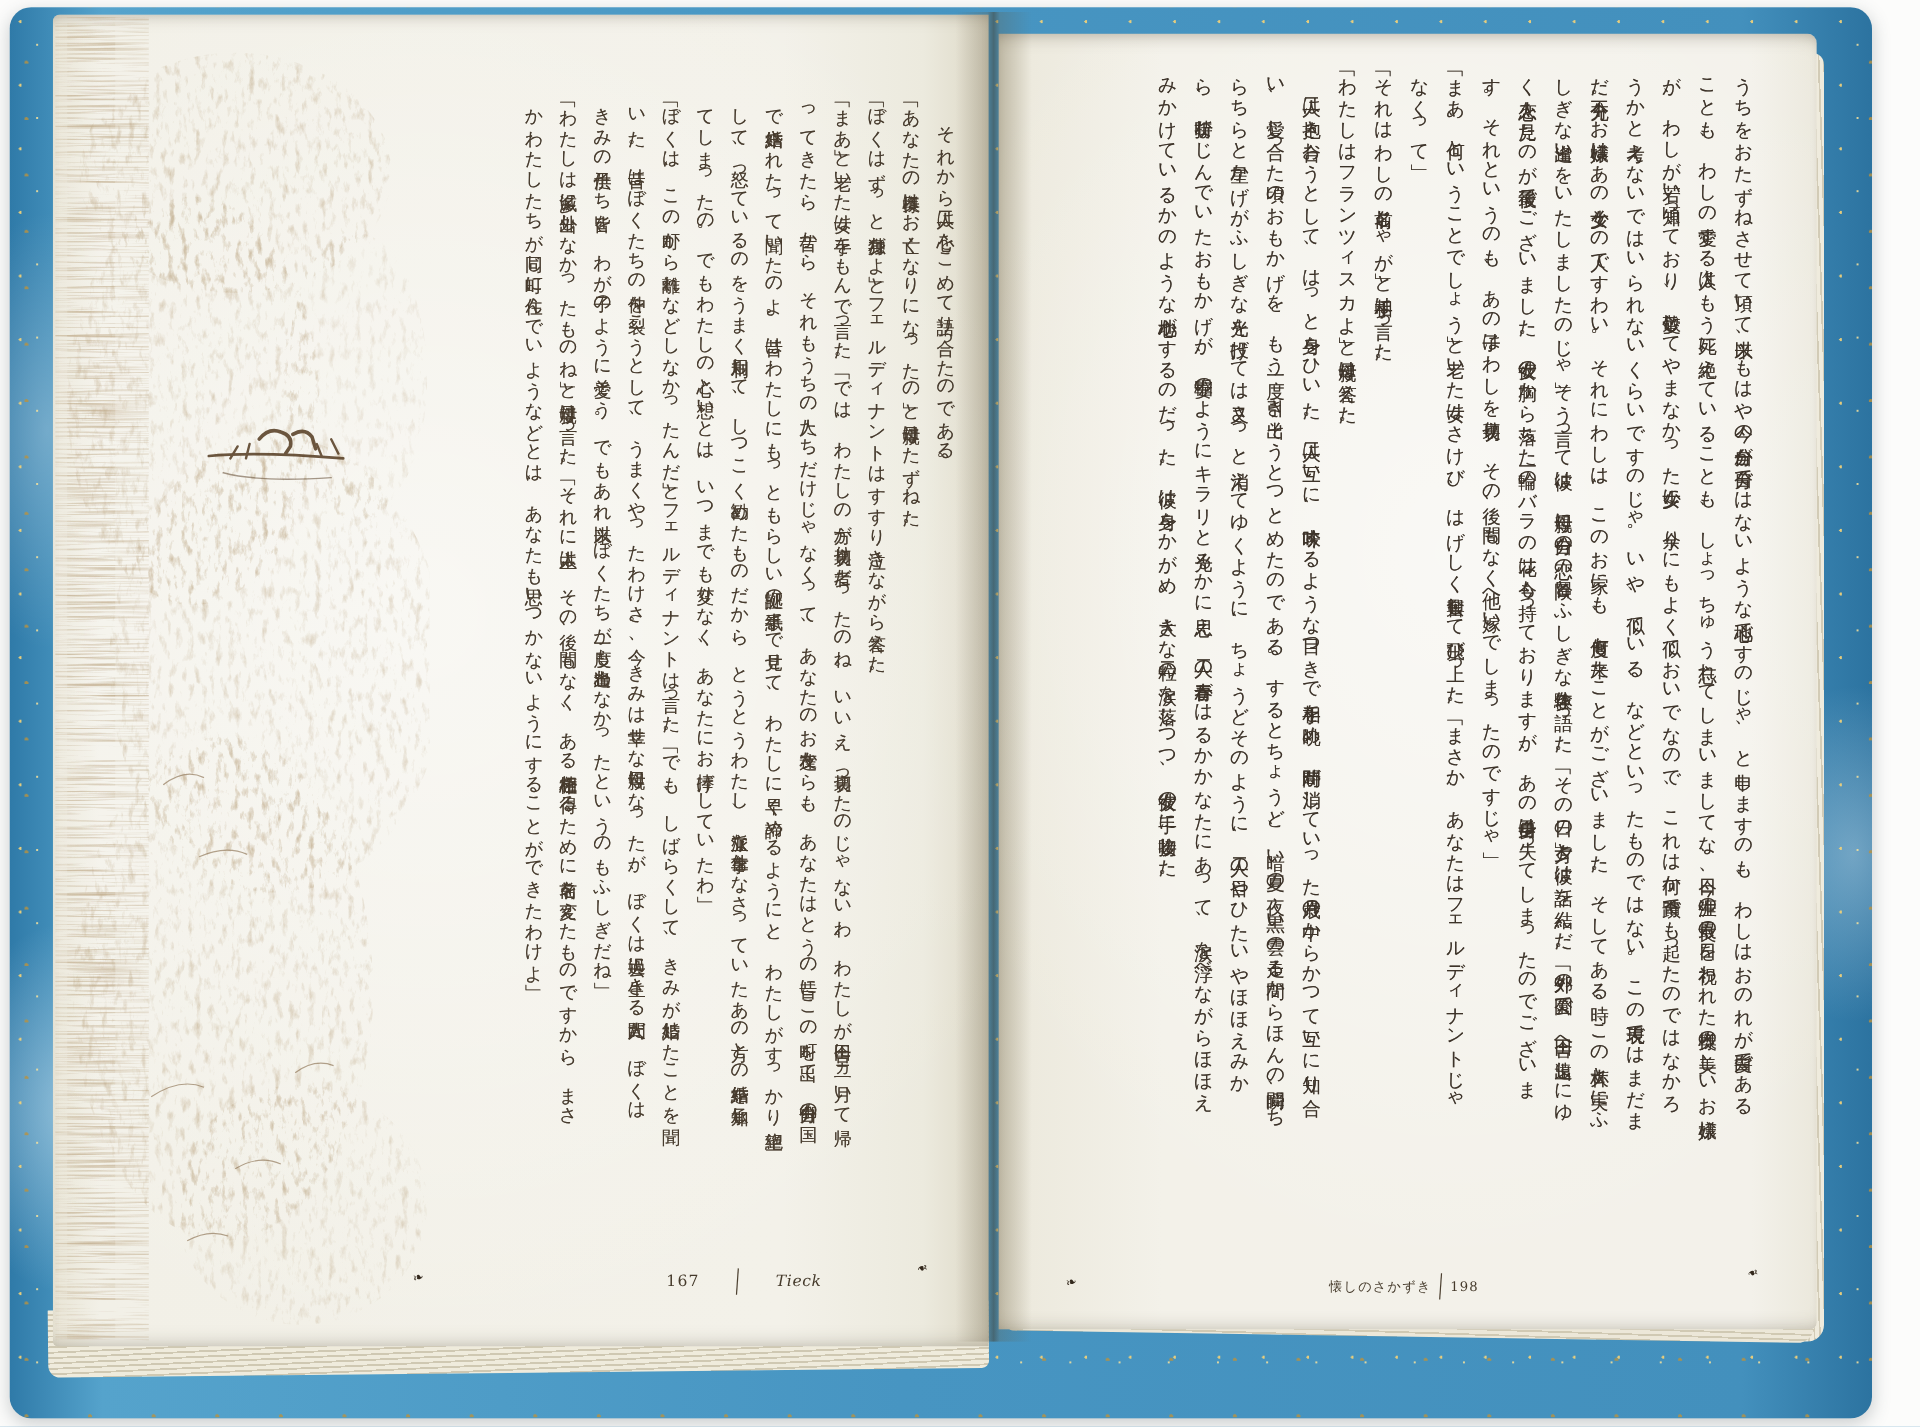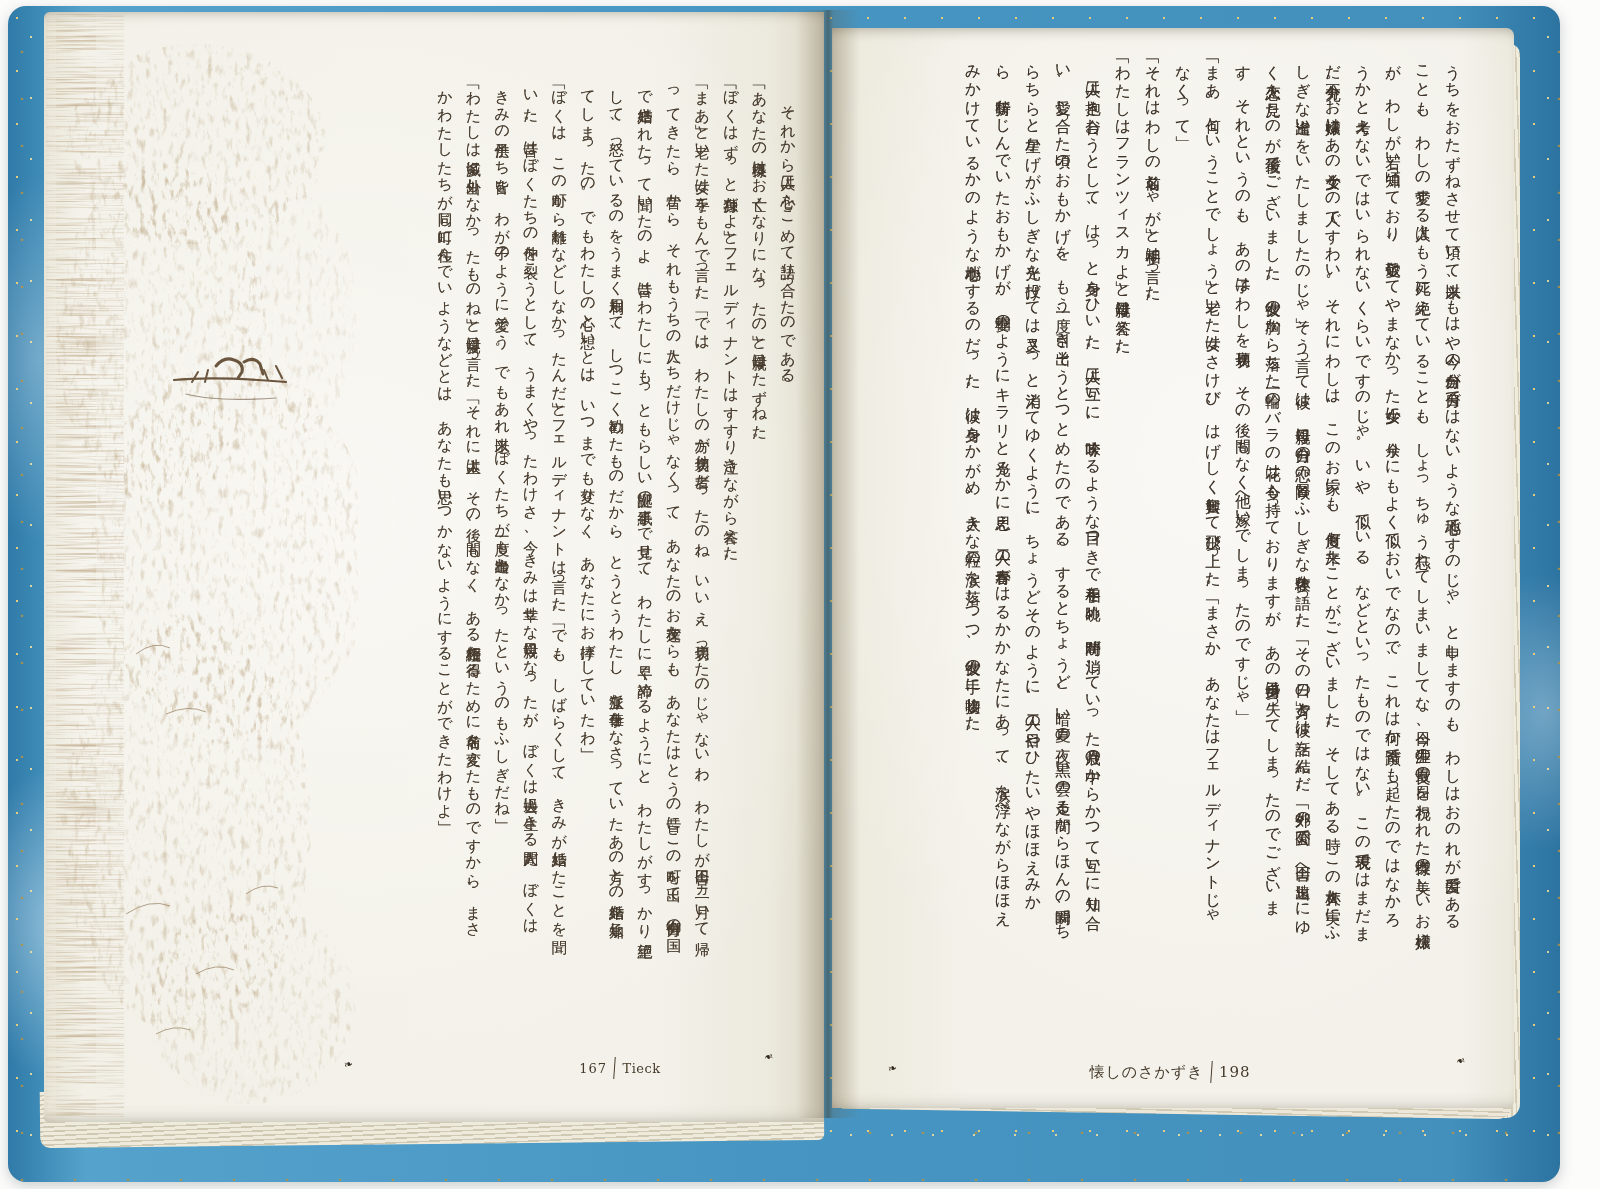--- a/index.html
+++ b/index.html
@@ -81,28 +81,28 @@
   .text-left{
     left:342px;top:80px;width:460px;height:858px;
     font-size:15px;line-height:28.6px;letter-spacing:.3px;
     color:#473b2d;
   }
   
   .footer{
     position:absolute;display:flex;align-items:center;justify-content:center;
     font-family:"DejaVu Serif",serif;color:#453a2b;
   }
-  .footer-left{left:500px;top:1054px;width:240px;height:28px;font-size:13px;}
-  .footer-right{left:1030px;top:1058px;width:280px;height:28px;font-size:15px;}
+  .footer-left{left:500px;top:1054px;width:240px;height:28px;font-size:13px;gap:24px;}
+  .footer-right{left:1030px;top:1058px;width:280px;height:28px;font-size:11px;}
   .footer .bar{
     display:inline-block;width:1.4px;height:22px;background:#4a3e2e;
     margin:0 7px;transform:rotate(4deg);
   }
   .footer .num{letter-spacing:1px;}
-  .footer .author{letter-spacing:.5px;}
+  .footer .author{font-style:italic;letter-spacing:.5px;}
   .footer .title{letter-spacing:1px;}
   .ornament{
     position:absolute;font-size:11px;color:#33281c;
     font-family:"DejaVu Sans",sans-serif;
   }
   .orn-1{left:344px;top:1058px;transform:rotate(-15deg);}
   .orn-2{left:764px;top:1050px;transform:rotate(160deg);}
   .orn-3{left:888px;top:1062px;transform:rotate(-15deg);}
   .orn-4{left:1456px;top:1054px;transform:rotate(160deg);}
   

